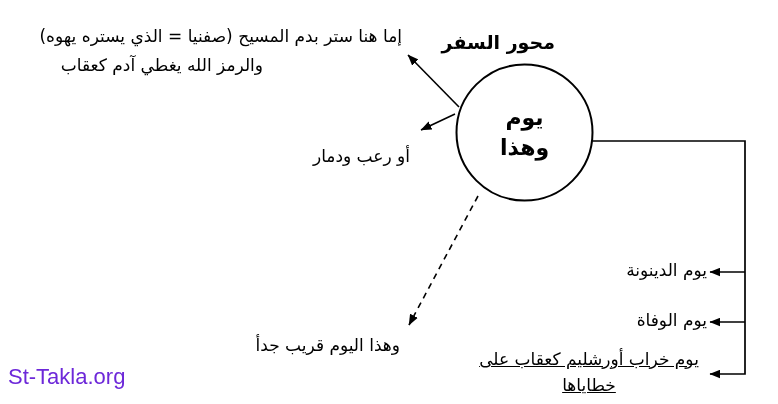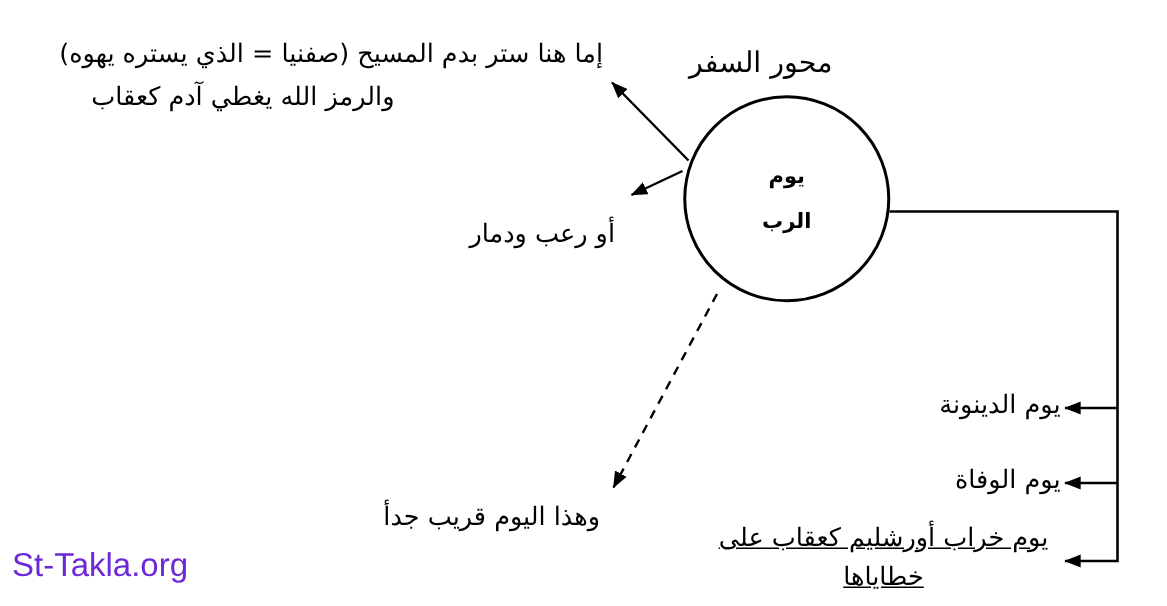--- a/index.html
+++ b/index.html
@@ -22,34 +22,34 @@
     position: absolute;
     direction: rtl;
     unicode-bidi: embed;
     white-space: nowrap;
     font-size: 17px;
     line-height: 24px;
     color: #000;
     text-align: center;
   }
   .axis-label {
-    font-weight: normal;
+    font-weight: bold;
     font-size: 19px;
   }
   .hub-text {
     position: absolute;
     left: 456px; top: 64px;
     width: 137px; height: 137px;
     display: flex;
     flex-direction: column;
     align-items: center;
     justify-content: center;
     direction: rtl;
     font-weight: bold;
-    font-size: 14px;
+    font-size: 22px;
     line-height: 30px;
   }
   .wrap-block {
     white-space: normal;
     text-align: center;
     line-height: 26px;
     text-decoration: underline;
   }
   .watermark {
     position: absolute;
@@ -84,21 +84,21 @@
 
     <line x1="745" y1="272" x2="710" y2="272" stroke="#000" stroke-width="1.7" marker-end="url(#arr)"></line>
 
     <line x1="745" y1="322" x2="710" y2="322" stroke="#000" stroke-width="1.7" marker-end="url(#arr)"></line>
   </svg>
 
   <div class="ar axis-label" style="right:223px; top:30px;">محور السفر</div>
 
   <div class="hub-text">
     <span>يوم</span>
-    <span>الرب</span>
+    <span>وهذا</span>
   </div>
 
   <div class="ar" style="right:376px; top:24px;">إما هنا ستر بدم المسيح (صفنيا = الذي يستره يهوه)</div>
   <div class="ar" style="right:515px; top:53px;">والرمز الله يغطي آدم كعقاب</div>
 
   <div class="ar" style="right:368px; top:120px;margin-top:24px;">أو رعب ودمار</div>
 
   <div class="ar" style="right:378px; top:333px;">وهذا اليوم قريب جدأ</div>
 
   <div class="ar" style="right:71px; top:258px;margin-left:12px;">يوم الدينونة</div>

